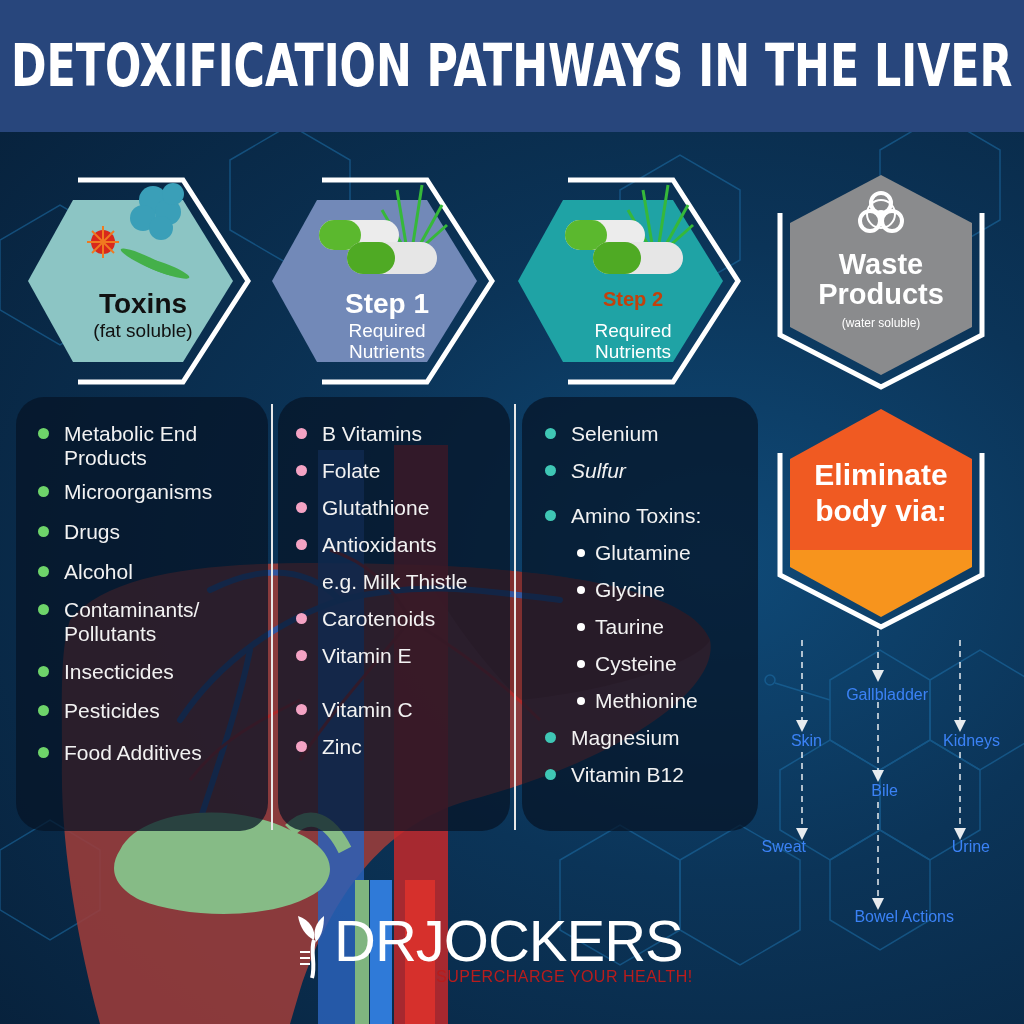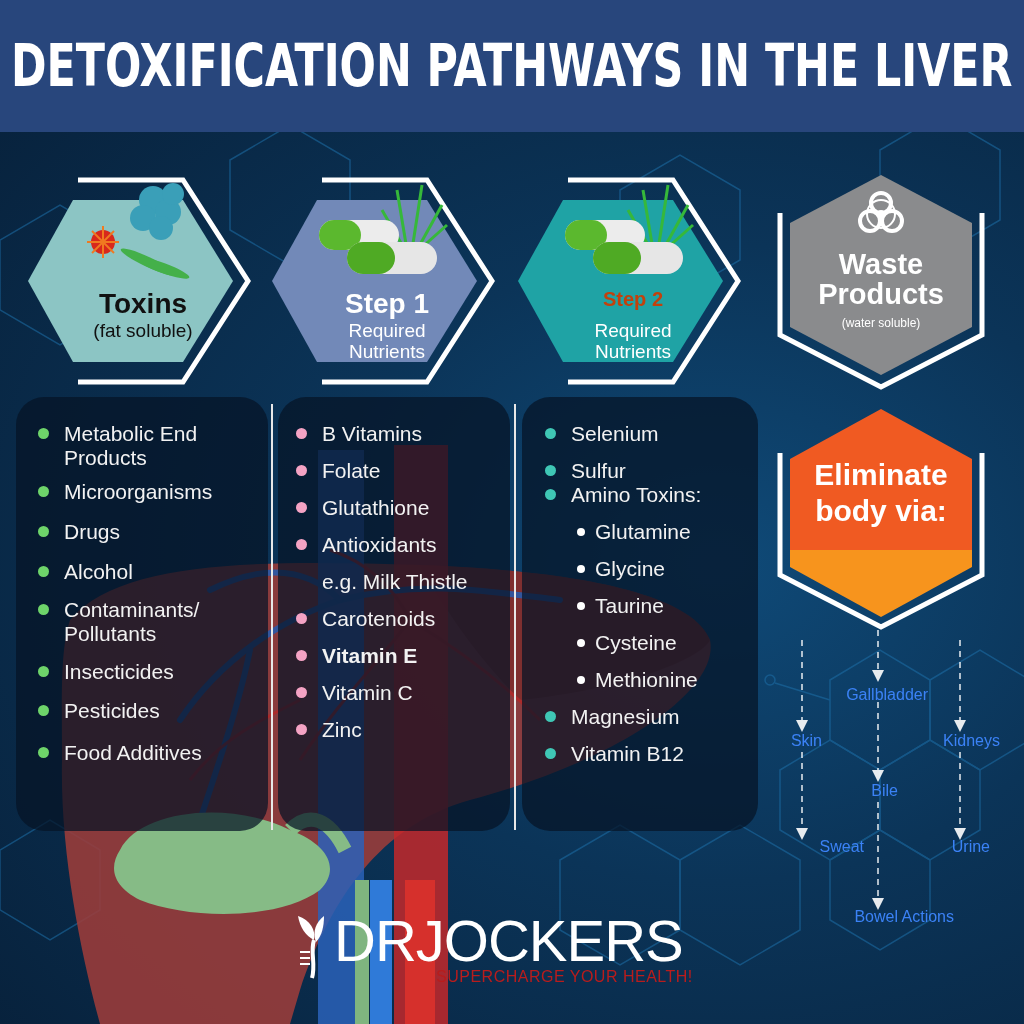--- a/index.html
+++ b/index.html
@@ -194,28 +194,28 @@
   <li><span class="dot" style="background:#6ed46a;"></span><span>Food Additives</span></li>
 </ul>
 
 <ul class="list" style="left:296px;top:422px;width:210px;">
   <li style="margin-bottom:13px;"><span class="dot" style="background:#f4a3c4;"></span><span>B Vitamins</span></li>
   <li style="margin-bottom:13px;"><span class="dot" style="background:#f4a3c4;"></span><span>Folate</span></li>
   <li style="margin-bottom:13px;"><span class="dot" style="background:#f4a3c4;"></span><span>Glutathione</span></li>
   <li style="margin-bottom:13px;"><span class="dot" style="background:#f4a3c4;"></span><span>Antioxidants</span></li>
   <li style="margin-bottom:13px;"><span>e.g. Milk Thistle</span></li>
   <li style="margin-bottom:13px;"><span class="dot" style="background:#f4a3c4;"></span><span>Carotenoids</span></li>
-  <li style="margin-bottom:13px;font-weight:bold;"><span class="dot" style="background:#f4a3c4;"></span><span>Vitamin E</span></li>
+  <li style="margin-bottom:30px;"><span class="dot" style="background:#f4a3c4;"></span><span>Vitamin E</span></li>
   <li style="margin-bottom:13px;"><span class="dot" style="background:#f4a3c4;"></span><span>Vitamin C</span></li>
   <li><span class="dot" style="background:#f4a3c4;"></span><span>Zinc</span></li>
 </ul>
 
 <ul class="list" style="left:545px;top:422px;width:210px;">
   <li style="margin-bottom:13px;"><span class="dot" style="background:#3fc7b5;"></span><span>Selenium</span></li>
-  <li style="margin-bottom:0;"><span class="dot" style="background:#3fc7b5;"></span><span>Sulfur</span></li>
+  <li style="margin-bottom:21px;font-style:italic;"><span class="dot" style="background:#3fc7b5;"></span><span>Sulfur</span></li>
   <li style="margin-bottom:13px;"><span class="dot" style="background:#3fc7b5;"></span><span>Amino Toxins:</span></li>
   <li style="margin-bottom:13px;padding-left:50px;"><span class="dot" style="background:#fff;left:32px;width:8px;height:8px;top:8px;"></span><span>Glutamine</span></li>
   <li style="margin-bottom:13px;padding-left:50px;"><span class="dot" style="background:#fff;left:32px;width:8px;height:8px;top:8px;"></span><span>Glycine</span></li>
   <li style="margin-bottom:13px;padding-left:50px;"><span class="dot" style="background:#fff;left:32px;width:8px;height:8px;top:8px;"></span><span>Taurine</span></li>
   <li style="margin-bottom:13px;padding-left:50px;"><span class="dot" style="background:#fff;left:32px;width:8px;height:8px;top:8px;"></span><span>Cysteine</span></li>
   <li style="margin-bottom:13px;padding-left:50px;"><span class="dot" style="background:#fff;left:32px;width:8px;height:8px;top:8px;"></span><span>Methionine</span></li>
   <li style="margin-bottom:13px;"><span class="dot" style="background:#3fc7b5;"></span><span>Magnesium</span></li>
   <li style="margin-bottom:13px;"><span class="dot" style="background:#3fc7b5;"></span><span>Vitamin B12</span></li>
 </ul>
 
@@ -248,21 +248,21 @@
     <line x1="42" y1="10" x2="42" y2="96" marker-end="url(#ah)"></line>
     <line x1="42" y1="122" x2="42" y2="204" marker-end="url(#ah)"></line>
     <line x1="118" y1="0" x2="118" y2="46" marker-end="url(#ah)"></line>
     <line x1="118" y1="72" x2="118" y2="146" marker-end="url(#ah)"></line>
     <line x1="118" y1="172" x2="118" y2="274" marker-end="url(#ah)"></line>
     <line x1="200" y1="10" x2="200" y2="96" marker-end="url(#ah)"></line>
     <line x1="200" y1="122" x2="200" y2="204" marker-end="url(#ah)"></line>
   </g>
 </svg>
 <div class="flow-label" style="left:782px;top:732px;width:40px;">Skin</div>
-<div class="flow-label" style="left:808px;top:838px;width:56px;">Sweat</div>
+<div class="flow-label" style="left:750px;top:838px;width:56px;">Sweat</div>
 <div class="flow-label" style="left:828px;top:686px;width:100px;">Gallbladder</div>
 <div class="flow-label" style="left:858px;top:782px;width:40px;">Bile</div>
 <div class="flow-label" style="left:824px;top:908px;width:130px;">Bowel Actions</div>
 <div class="flow-label" style="left:924px;top:732px;width:76px;">Kidneys</div>
 <div class="flow-label" style="left:934px;top:838px;width:56px;">Urine</div>
 
 <div class="logo" style="left:290px;top:912px;width:420px;height:80px;">
   <svg width="40" height="70" style="position:absolute;left:0;top:0;">
     <path d="M8 4 C20 8 26 18 24 28 C16 24 10 16 8 4 Z" fill="#ffffff"></path>
     <path d="M34 4 C26 10 22 20 26 30 C32 24 34 14 34 4 Z" fill="#ffffff"></path>

